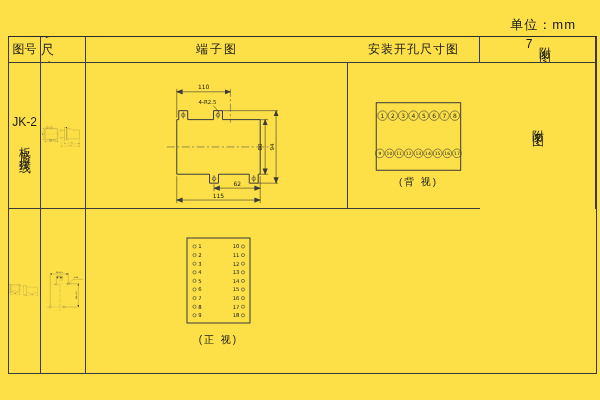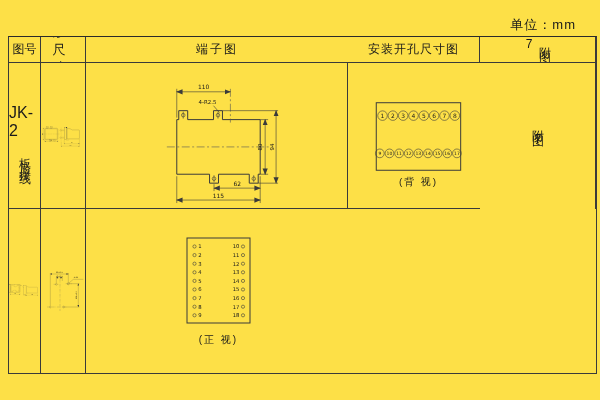--- a/index.html
+++ b/index.html
@@ -7,28 +7,28 @@
         font-family:"Liberation Sans","DejaVu Sans",sans-serif;color:#1a1a1a;}
   .unit{position:absolute;top:16px;right:24px;font-size:13px;letter-spacing:1px;}
   .tbl{position:absolute;left:8px;top:36px;width:587px;height:336px;
        border:1px solid #3a3a3a;border-top:1.6px solid #2a2a2a;
        display:grid;grid-template-columns:32px 45px 262px 132px 116px;
        grid-template-rows:26px 146px 164px;}
   .c{border-right:1px solid #3a3a3a;border-bottom:1px solid #3a3a3a;
      position:relative;overflow:hidden;box-sizing:border-box;}
   .lastcol{border-right:none;}
   .lastrow{border-bottom:none;}
-  .h{display:flex;align-items:center;justify-content:center;font-size:12px;text-align:center;}
+  .h{display:flex;align-items:center;justify-content:center;font-size:12px;}
   .h.big{font-size:13px;letter-spacing:8px;}
   .h.mid{letter-spacing:1px;}
   .h.ter{letter-spacing:2px;}
   .figcell{display:flex;align-items:center;justify-content:center;}
   .vtext{writing-mode:vertical-rl;text-orientation:upright;font-size:12px;letter-spacing:6px;}
   .structcell{display:flex;flex-direction:column;align-items:center;justify-content:center;gap:8px;}
-  .model{font-size:16px;}
+  .model{font-size:12px;}
   .wiring{writing-mode:vertical-rl;text-orientation:upright;font-size:12px;letter-spacing:5px;}
   svg.draw{display:block;width:100%;height:100%;}
   .ln{stroke:#3a3a3a;stroke-width:1;fill:none;}
   .thin{stroke:#3a3a3a;stroke-width:0.6;fill:none;}
   .cl{stroke:#555;stroke-width:0.6;fill:none;stroke-dasharray:8 2.5 2 2.5;}
   .dsh{stroke:#555;stroke-width:0.6;fill:none;stroke-dasharray:4 2.2;}
   .dim{stroke:#3a3a3a;stroke-width:0.6;fill:none;}
   text.dt{font-size:6px;fill:#1a1a1a;font-family:"DejaVu Sans",sans-serif;text-anchor:middle;}
   text.sm{font-size:5.5px;}
   text.cap{font-size:10px;fill:#1a1a1a;text-anchor:middle;letter-spacing:2px;}

